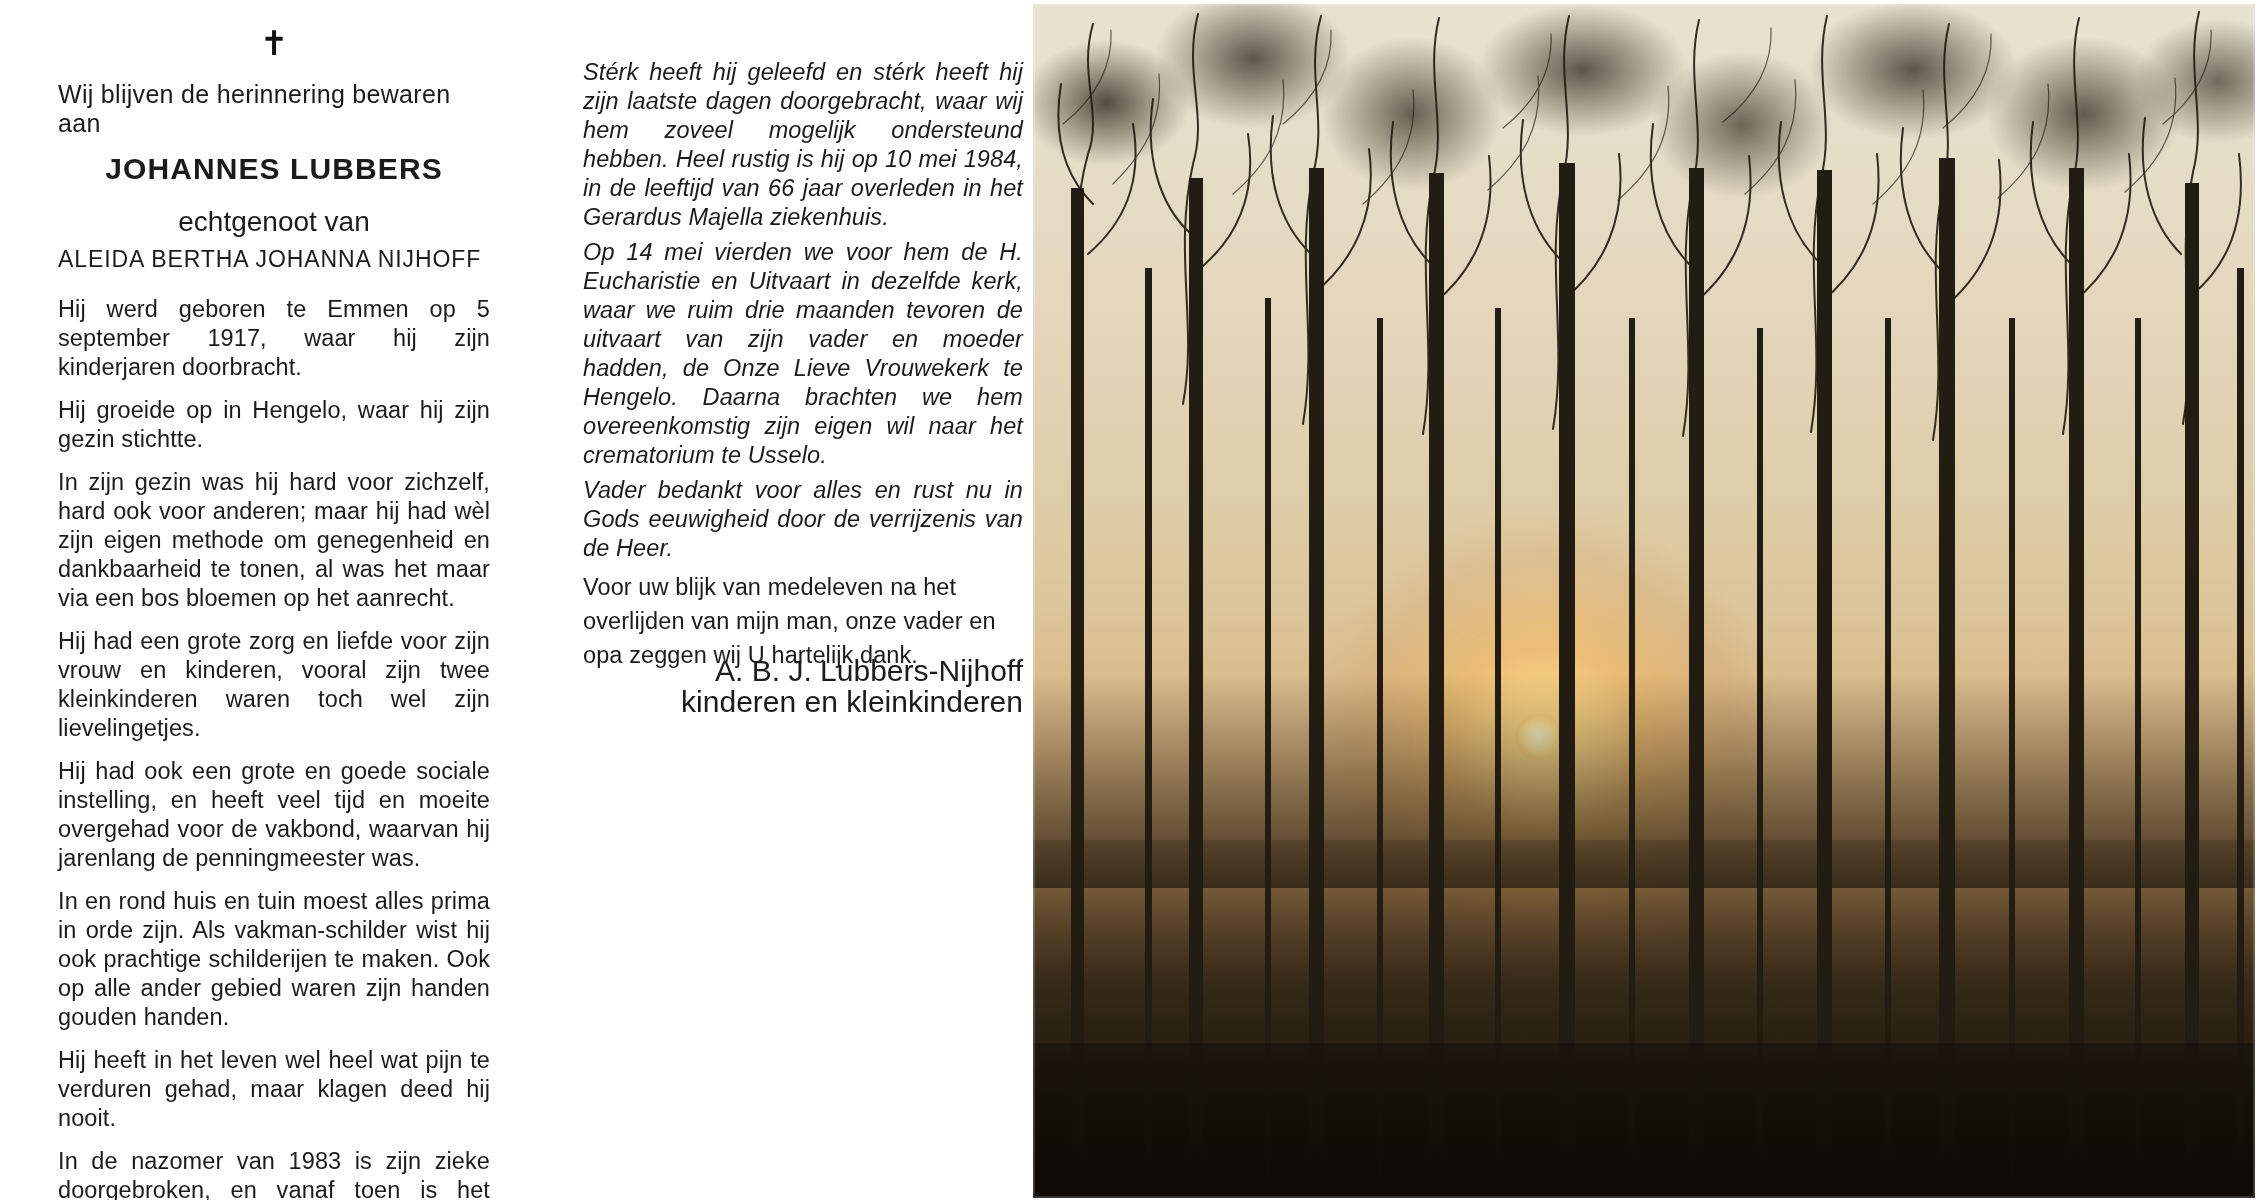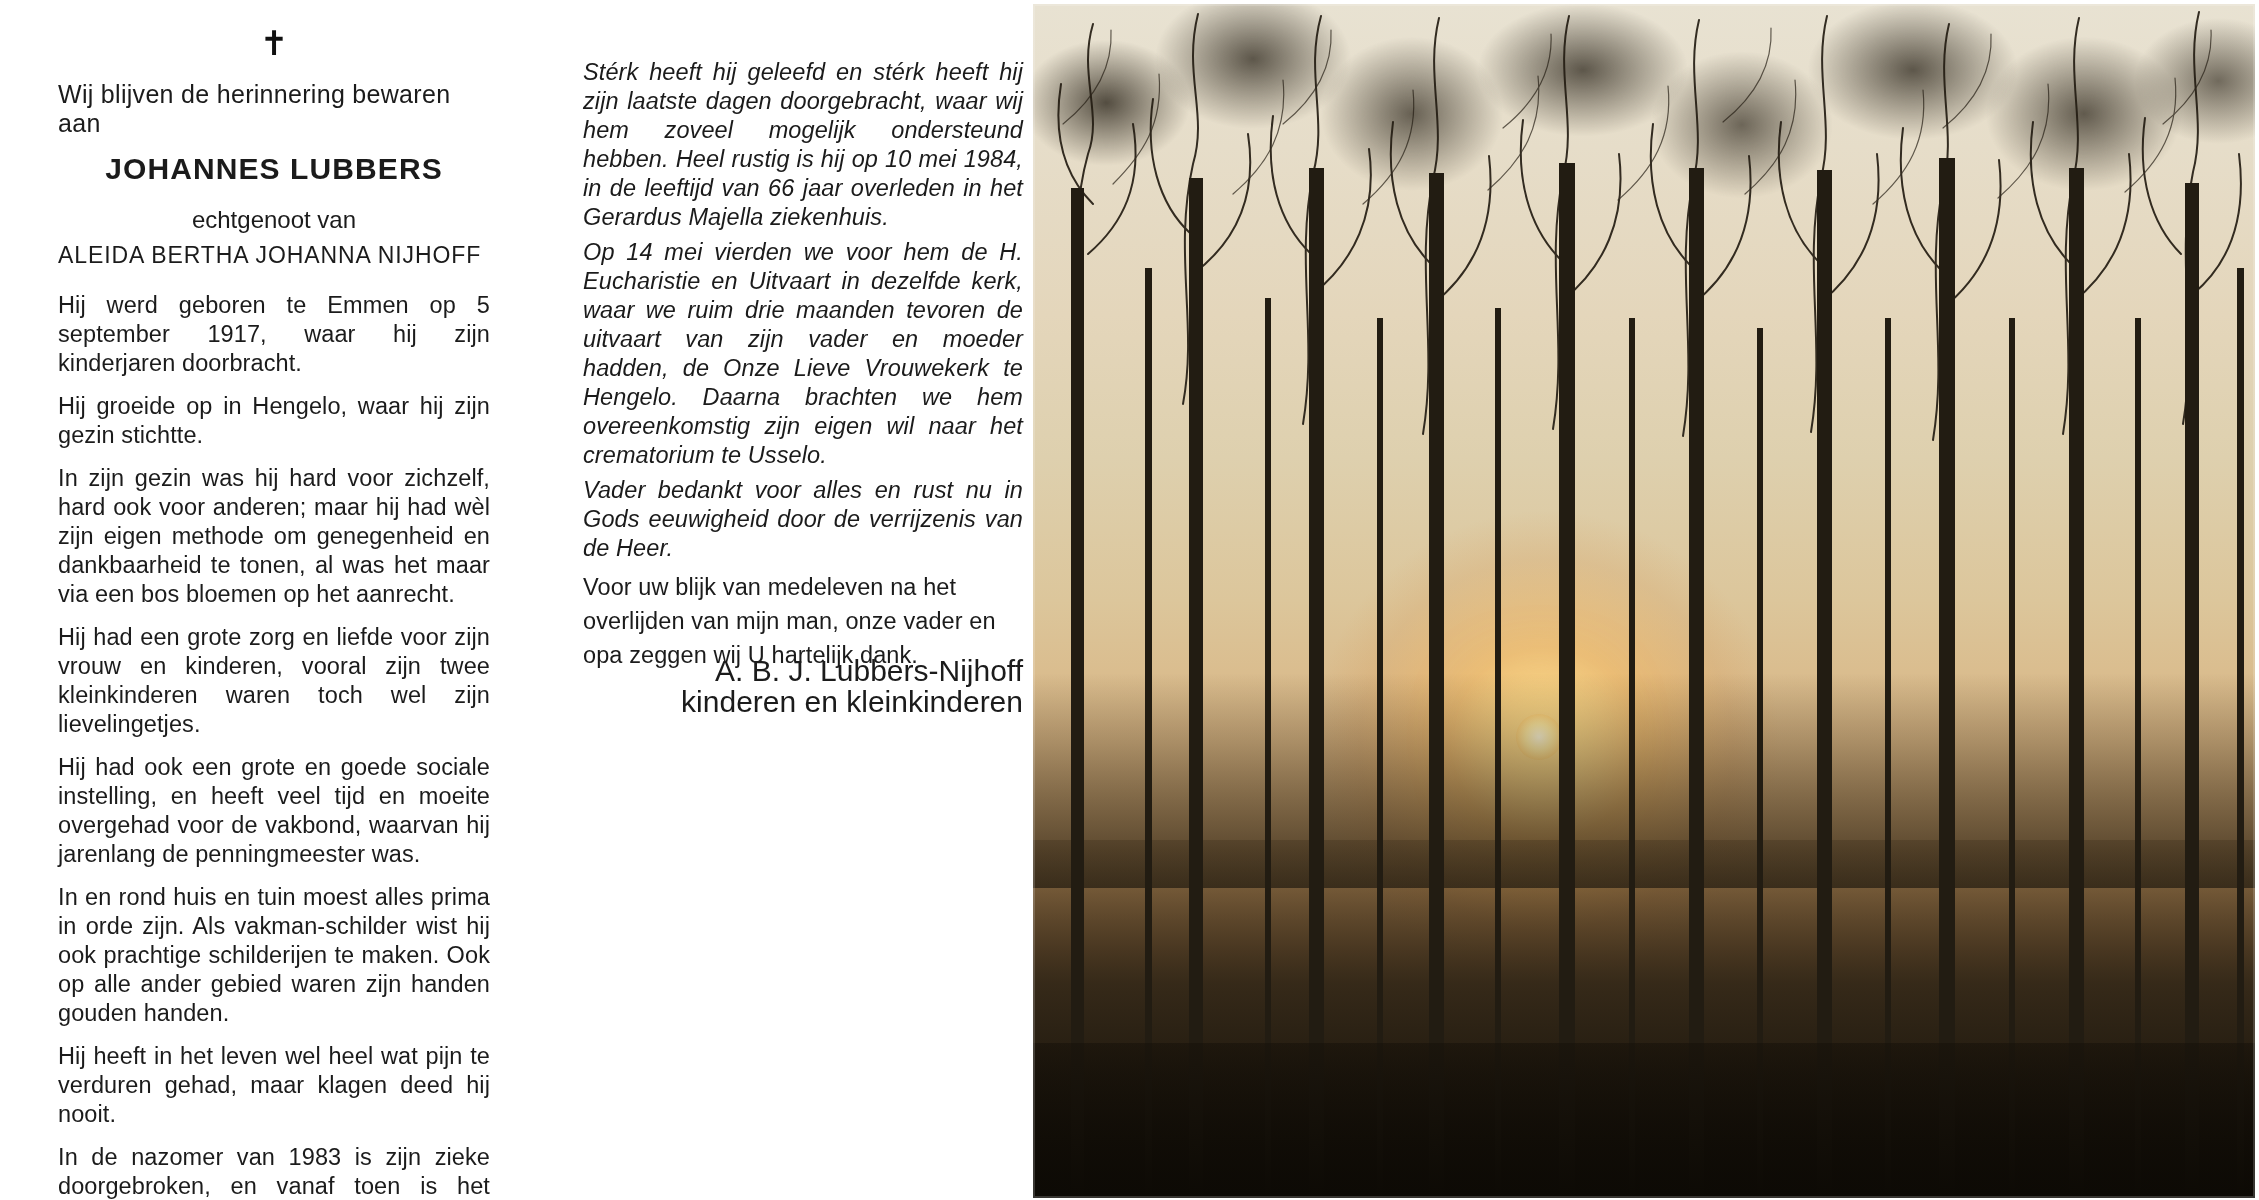--- a/index.html
+++ b/index.html
@@ -44,21 +44,21 @@
   }
   .deceased-name {
     text-align: center;
     font-size: 30px;
     font-weight: bold;
     letter-spacing: 1.1px;
     margin: 0 0 20px 0;
   }
   .spouse-label {
     text-align: center;
-    font-size: 24px;
+    font-size: 28px;
     margin: 12px 0 8px 0;
   }
   .spouse-name {
     font-size: 23px;
     letter-spacing: 0.9px;
     margin: 0 0 22px 0;
   }
   .para {
     font-size: 23.5px;
     line-height: 29px;

